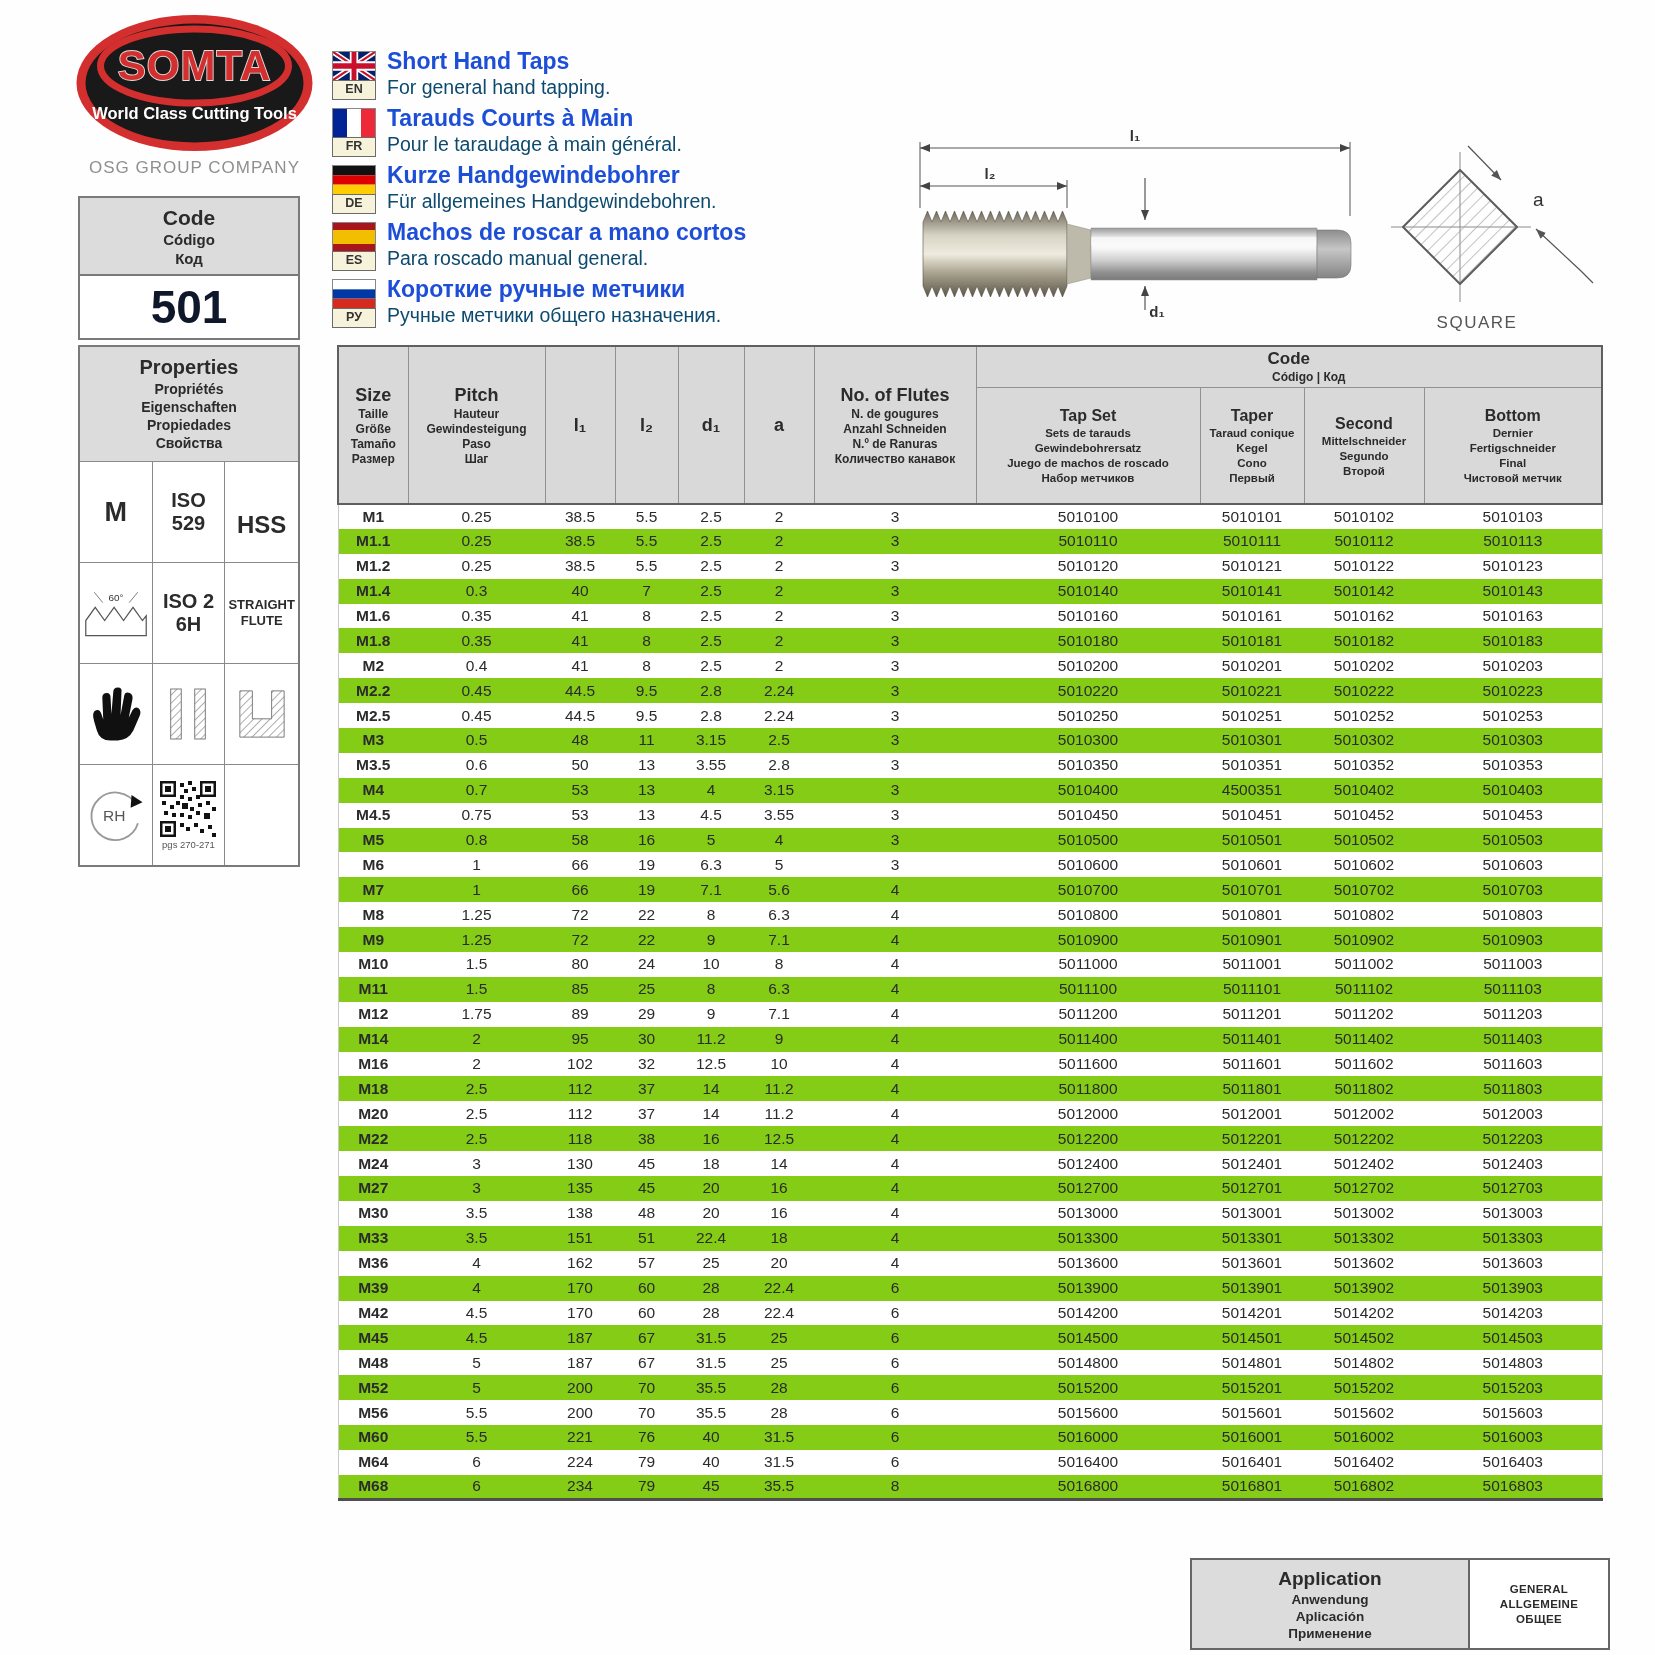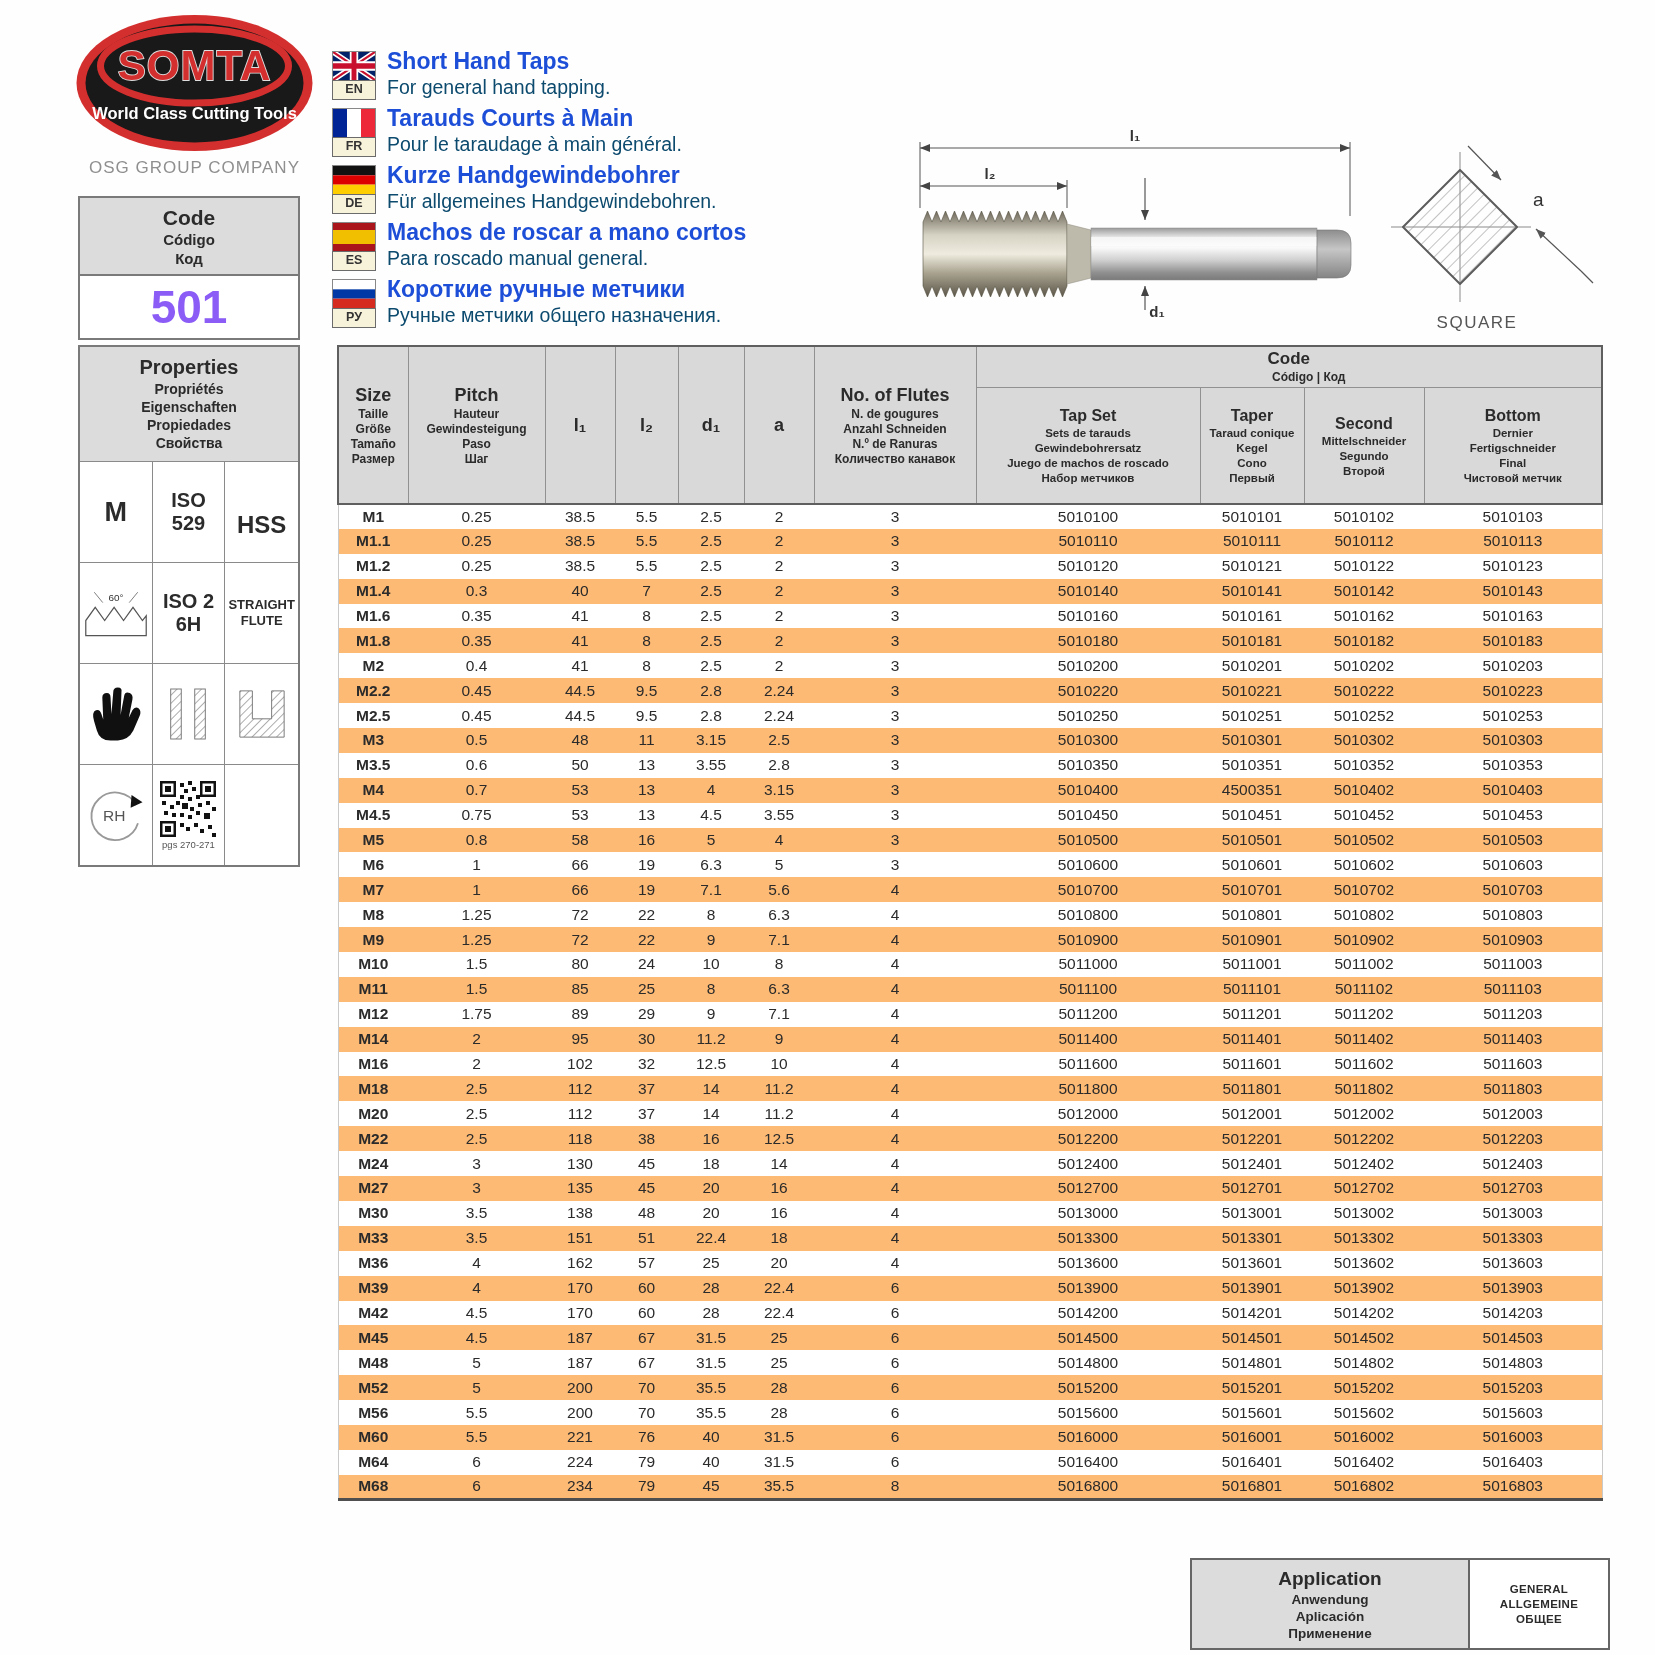--- a/index.html
+++ b/index.html
@@ -8,21 +8,21 @@
 
   
   .logo{position:absolute;left:76px;top:14px;width:237px;height:138px;}
   .osg{position:absolute;left:66px;top:158px;width:257px;text-align:center;font-size:17px;color:#8f8f8f;letter-spacing:1px;}
 
   
   .code-box{position:absolute;left:78px;top:196px;width:218px;border:2px solid #7a7a7a;background:#fff;}
   .code-box .hd{background:#dcdcdc;border-bottom:2px solid #7a7a7a;text-align:center;padding:7px 0 6px;}
   .code-box .hd .t1{font-size:21px;font-weight:bold;line-height:25px;}
   .code-box .hd .t2{font-size:15px;font-weight:bold;line-height:19px;}
-  .code-box .val{text-align:center;font-size:46px;font-weight:bold;color:#8b5cf6;line-height:62px;height:62px;}
+  .code-box .val{text-align:center;font-size:46px;font-weight:bold;color:#0f172a;line-height:62px;height:62px;}
 
   
   .langs{position:absolute;left:332px;top:51px;}
   .lang{display:flex;margin-bottom:5px;height:52px;}
   .flag-stack{width:44px;flex:0 0 44px;}
   .flag{width:44px;height:30px;border:1px solid #888;box-sizing:border-box;display:block;}
   .flag-label{width:44px;height:20px;box-sizing:border-box;border:1.5px solid #6b6b6b;background:#f7f2da;
     font-size:12.5px;font-weight:bold;color:#333;text-align:center;line-height:17px;margin-top:-1px;}
   .lang-text{margin-left:11px;margin-top:-3px;}
   .lang-title{font-size:23px;font-weight:bold;color:#1d4ed8;line-height:27px;white-space:nowrap;}
@@ -61,21 +61,21 @@
   .spec-table th.code-group{border-bottom:1px solid #919191;height:40px;}
   .spec-table thead tr:nth-child(2) th{height:115px;}
   .hdr-lines div{font-size:12px;line-height:15px;}
   .hdr-lines div:first-child{font-size:18px;line-height:23px;}
   .hdr-lines-sm div{font-size:11.5px;line-height:15px;}
   .hdr-lines-sm div:first-child{font-size:16px;line-height:21px;}
   .hdr-sym{font-size:18px;}
   .code-sub{font-size:12px;line-height:16px;font-weight:bold;margin-left:40px;}
   .code-title{font-size:17px;line-height:20px;font-weight:bold;}
   .spec-table tbody tr{height:24.9px;background:#ffffff;}
-  .spec-table tbody tr.stripe{background:#fdba74;}
+  .spec-table tbody tr.stripe{background:#84cc16;}
   .spec-table tbody td{padding:0;text-align:center;font-size:15.5px;color:#2b2b2b;white-space:nowrap;overflow:hidden;}
   .spec-table tbody td:first-child{font-weight:bold;border-left:1px solid #c9c9c9;}
   .spec-table tbody td:last-child{border-right:1px solid #c9c9c9;}
 
   
   .app-box{position:absolute;left:1190px;top:1558px;width:420px;height:92px;border:2px solid #666;display:flex;background:#fff;box-sizing:border-box;}
   .app-left{flex:0 0 276px;background:#dcdcdc;border-right:2px solid #666;display:flex;flex-direction:column;justify-content:center;text-align:center;}
   .app-left div{font-size:13.5px;font-weight:bold;line-height:17px;}
   .app-left div:first-child{font-size:19px;line-height:24px;}
   .app-right{flex:1;display:flex;flex-direction:column;justify-content:center;text-align:center;}

